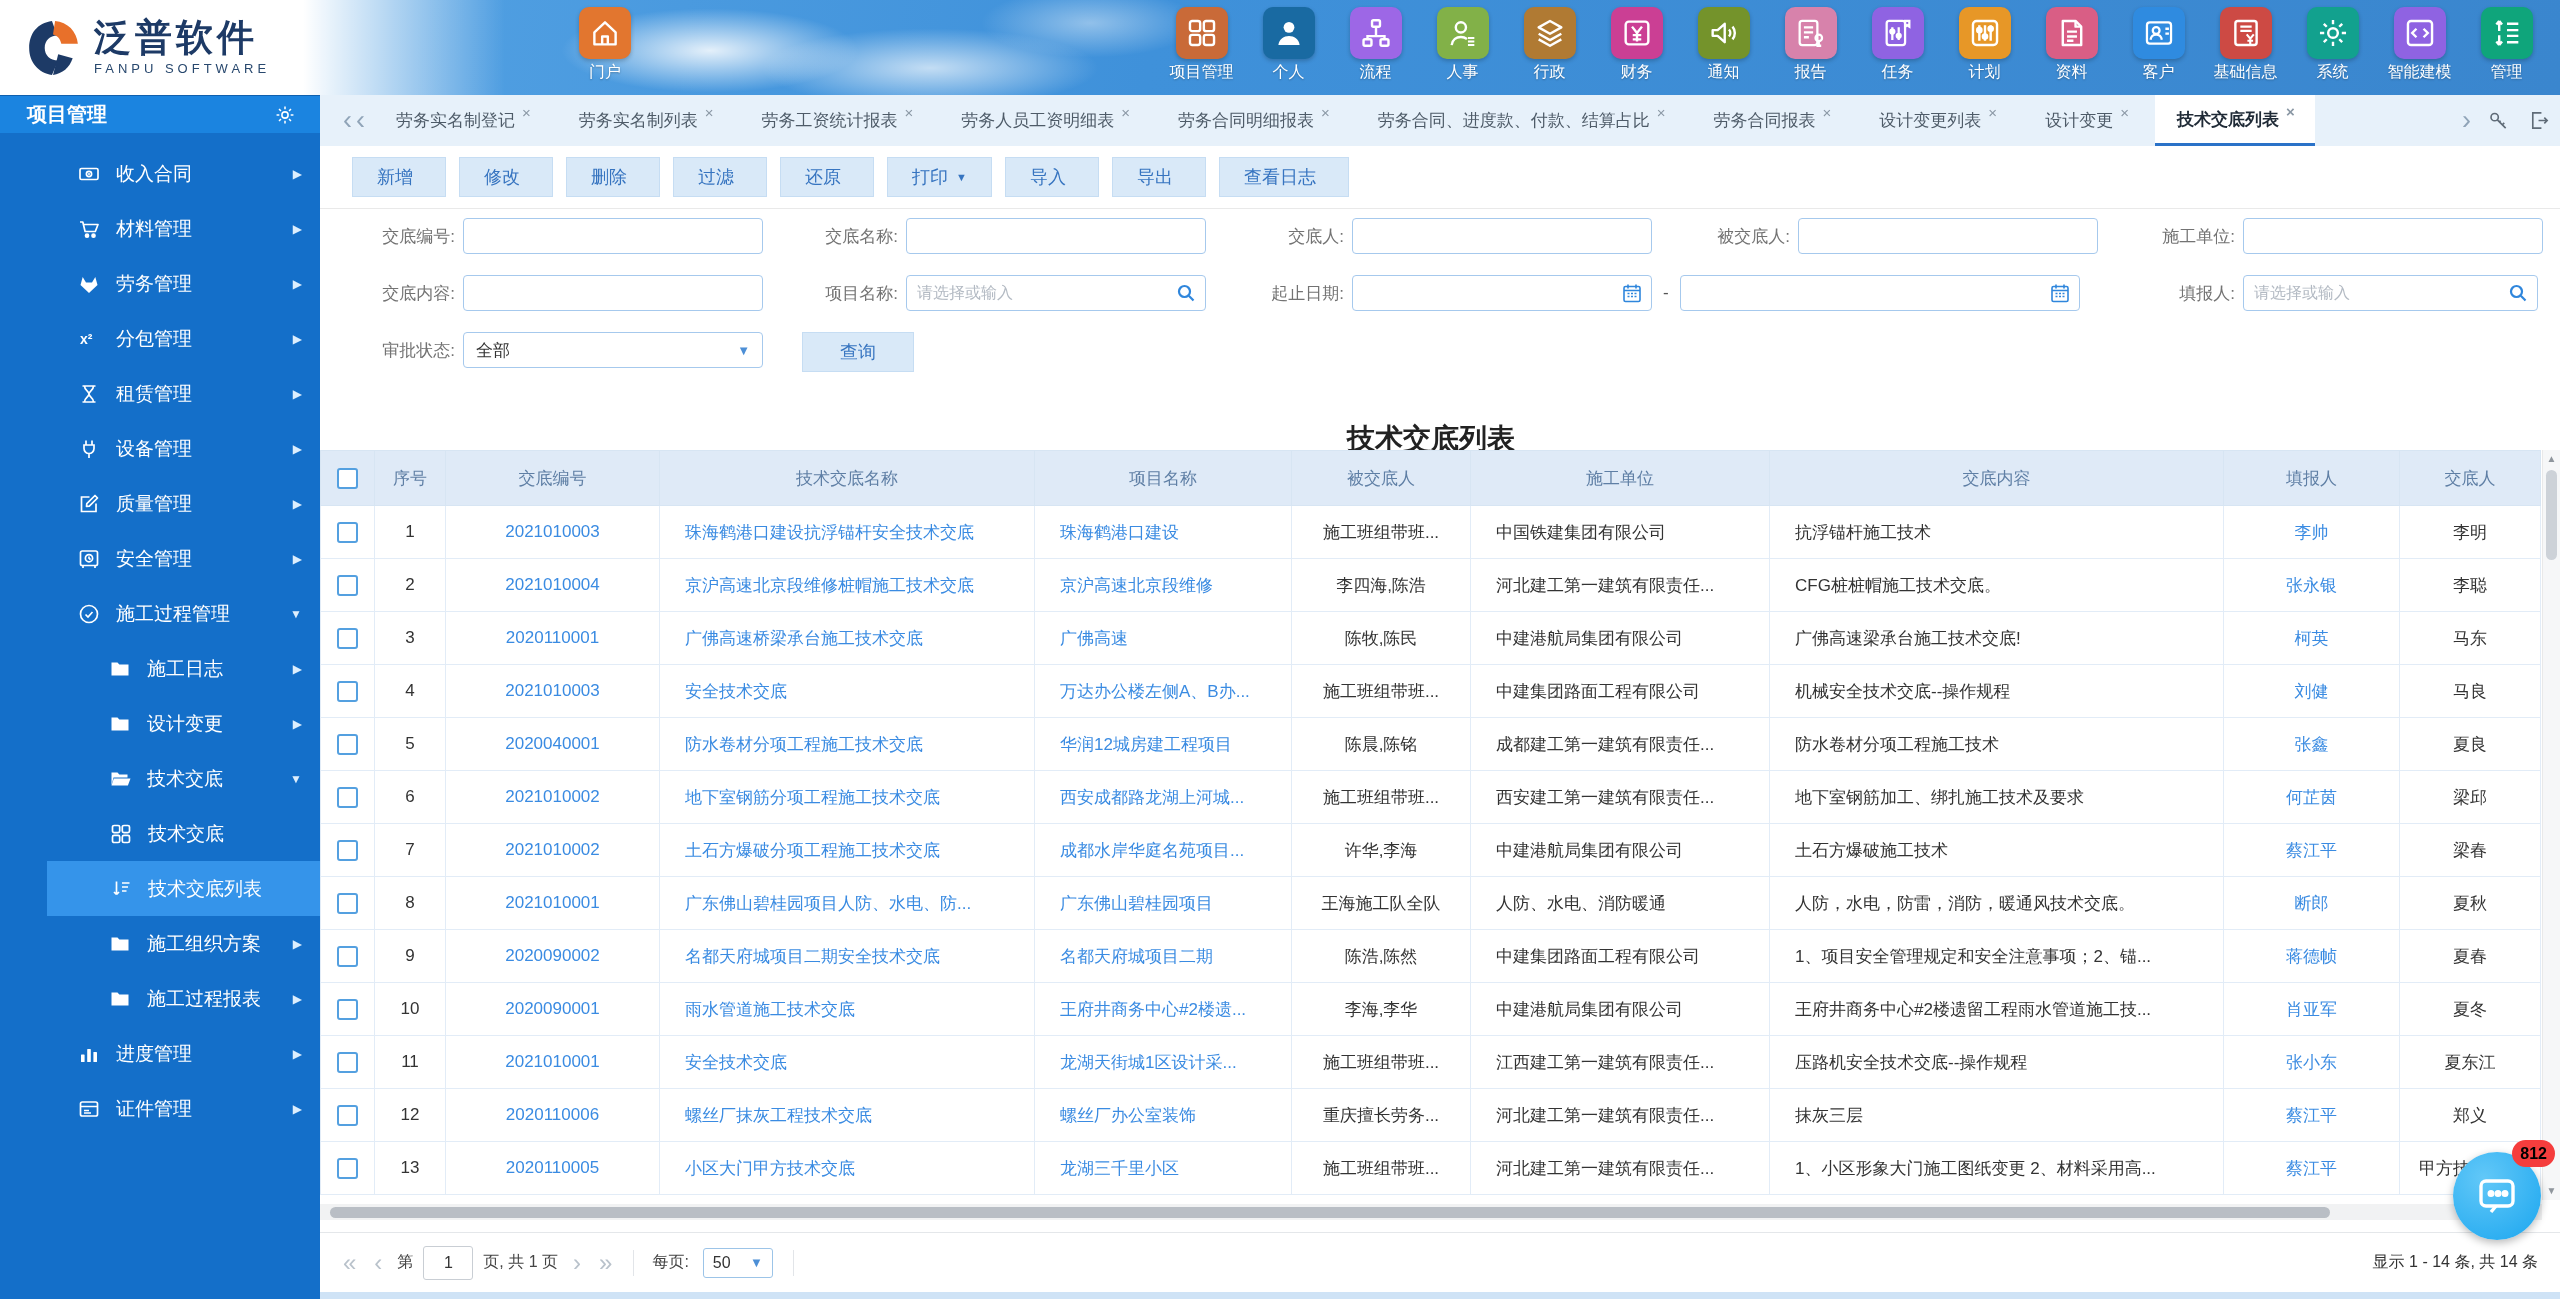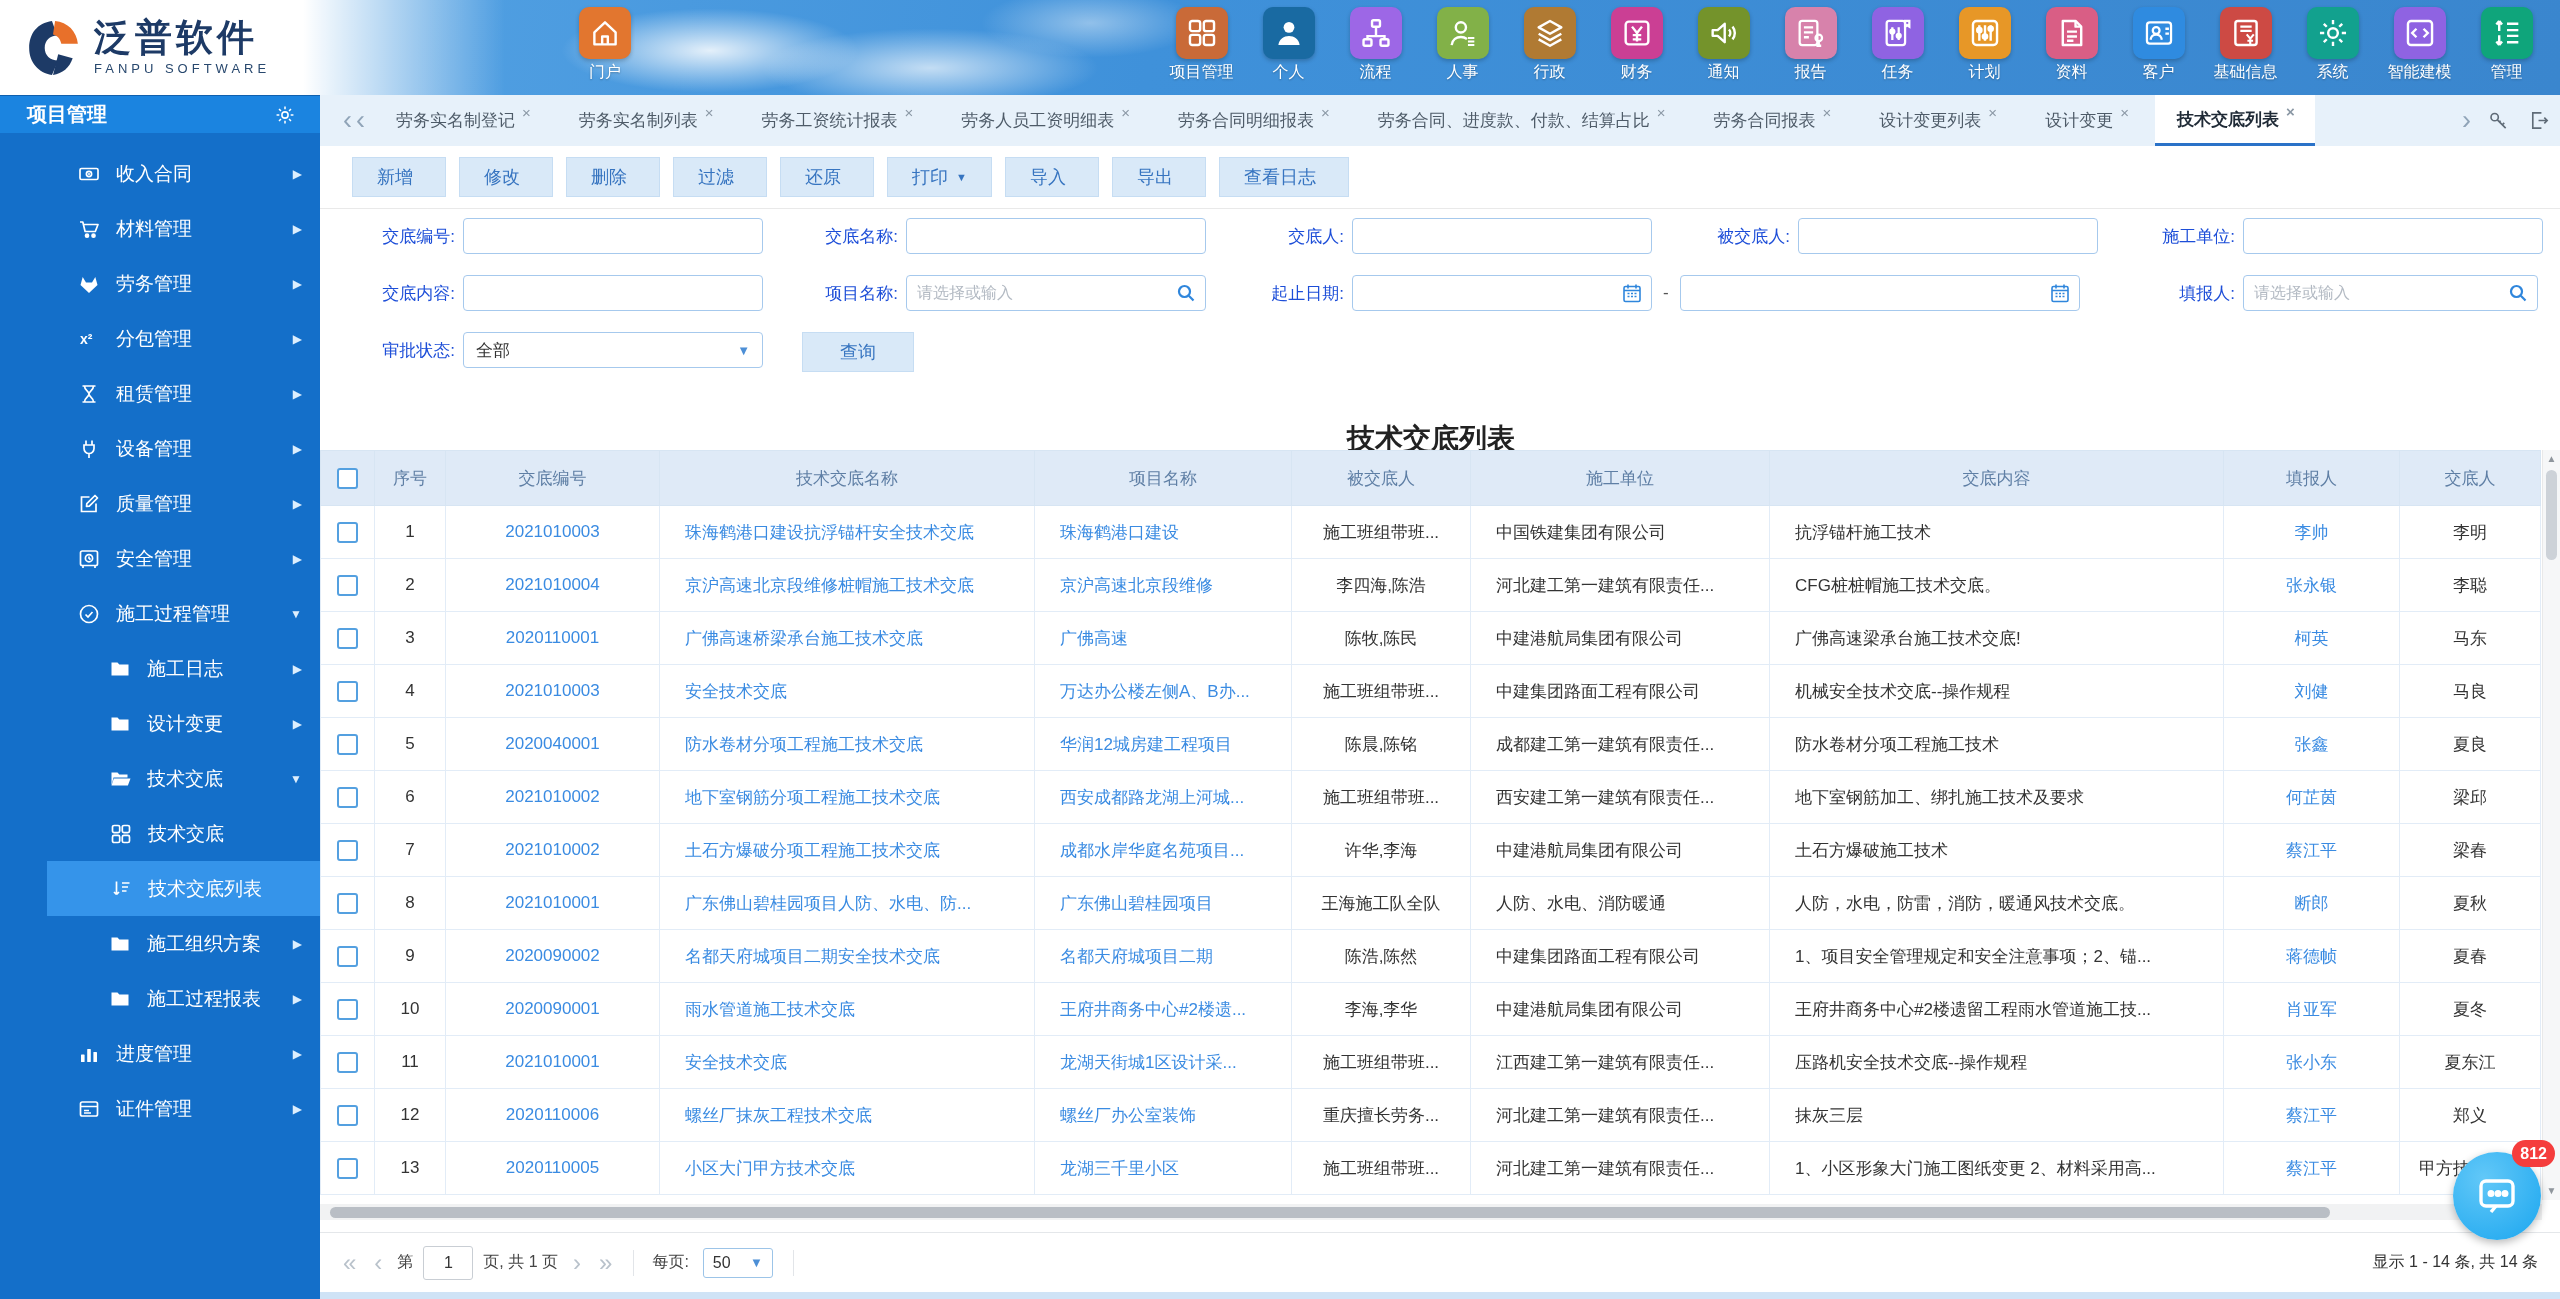--- a/index.html
+++ b/index.html
@@ -63,21 +63,21 @@
   .tab-tool svg{width:23px;height:23px;}
   .toolbar{height:62px;display:flex;align-items:center;gap:13px;padding-left:32px;
     border-bottom:1px solid #e9e9e9;background:#fff;}
   .tb-btn{height:40px;padding:0 24px;background:#d9e9f8;border:1px solid #c6ddf3;border-radius:0;
     color:#3674c0;font-size:18px;font-family:inherit;cursor:pointer;display:flex;align-items:center;gap:8px;}
   .caret{font-size:11px;}
   
   .filters{position:relative;height:187px;padding-top:9px;box-sizing:border-box;}
   .frow{position:relative;height:36px;margin-bottom:21px;}
   .field{position:absolute;top:0;display:flex;align-items:center;height:36px;}
-  .field label{text-align:right;font-size:17px;color:#1d4ed8;margin-right:8px;flex:none;white-space:nowrap;}
+  .field label{text-align:right;font-size:17px;color:#737373;margin-right:8px;flex:none;white-space:nowrap;}
   .lw97{width:97px}.lw108{width:108px}.lw84{width:84px}.lw110{width:110px}.lw103{width:103px}
   .p1{left:38px}.p2{left:470px}.p3{left:940px}.p4{left:1360px}.p5{left:1812px}
   .f-input{width:300px;height:36px;border:1px solid #a6c9ed;border-radius:4px;box-sizing:border-box;
     font-size:16px;padding:0 10px;font-family:inherit;color:#333;outline:none;background:#fff;}
   .f-input::placeholder{color:#b3bac3;}
   .inp-wrap{position:relative;}
   .inp-wrap .f-input{padding-right:40px;}
   .inp-ico{position:absolute;right:8px;top:6px;width:24px;height:24px;color:#2f86dc;cursor:pointer;}
   .inp-ico svg{width:24px;height:24px;}
   .wide .f-input{width:400px;}
@@ -118,21 +118,21 @@
     color:#333;font-size:16px;box-sizing:border-box;}
   .pg-div{width:1px;height:26px;background:#e2e5e9;margin:0 12px;}
   .pg-summary{margin-left:auto;font-size:16px;color:#333;white-space:nowrap;}
   .bottom-strip{position:absolute;left:0;top:1197px;width:2240px;height:7px;background:#cfe3f6;}
   
   .chat{position:absolute;left:2453px;top:1152px;width:96px;height:96px;z-index:9;cursor:pointer;}
   .chat-circle{width:88px;height:88px;border-radius:50%;
     background:radial-gradient(circle at 35% 30%,#62c8f8,#1ba6ef);
     display:flex;align-items:center;justify-content:center;box-shadow:0 3px 9px rgba(0,0,0,.28);}
   .chat-circle svg{width:48px;height:48px;}
-  .chat-badge{position:absolute;right:-6px;top:-12px;background:#f53d3d;color:#ffffff;border-radius:14px;
+  .chat-badge{position:absolute;right:-6px;top:-12px;background:#f53d3d;color:#000000;border-radius:14px;
     min-width:22px;height:27px;line-height:27px;text-align:center;font-size:16px;font-weight:bold;padding:0 8px;}
 </style>
 </head>
 <body>
 
 <div class="top-header">
   <div class="cloud" style="left:560px;top:8px;width:300px;height:85px;"></div>
   <div class="cloud" style="left:760px;top:28px;width:340px;height:80px;opacity:.8"></div>
   <div class="cloud" style="left:980px;top:-12px;width:220px;height:70px;opacity:.5"></div>
 

